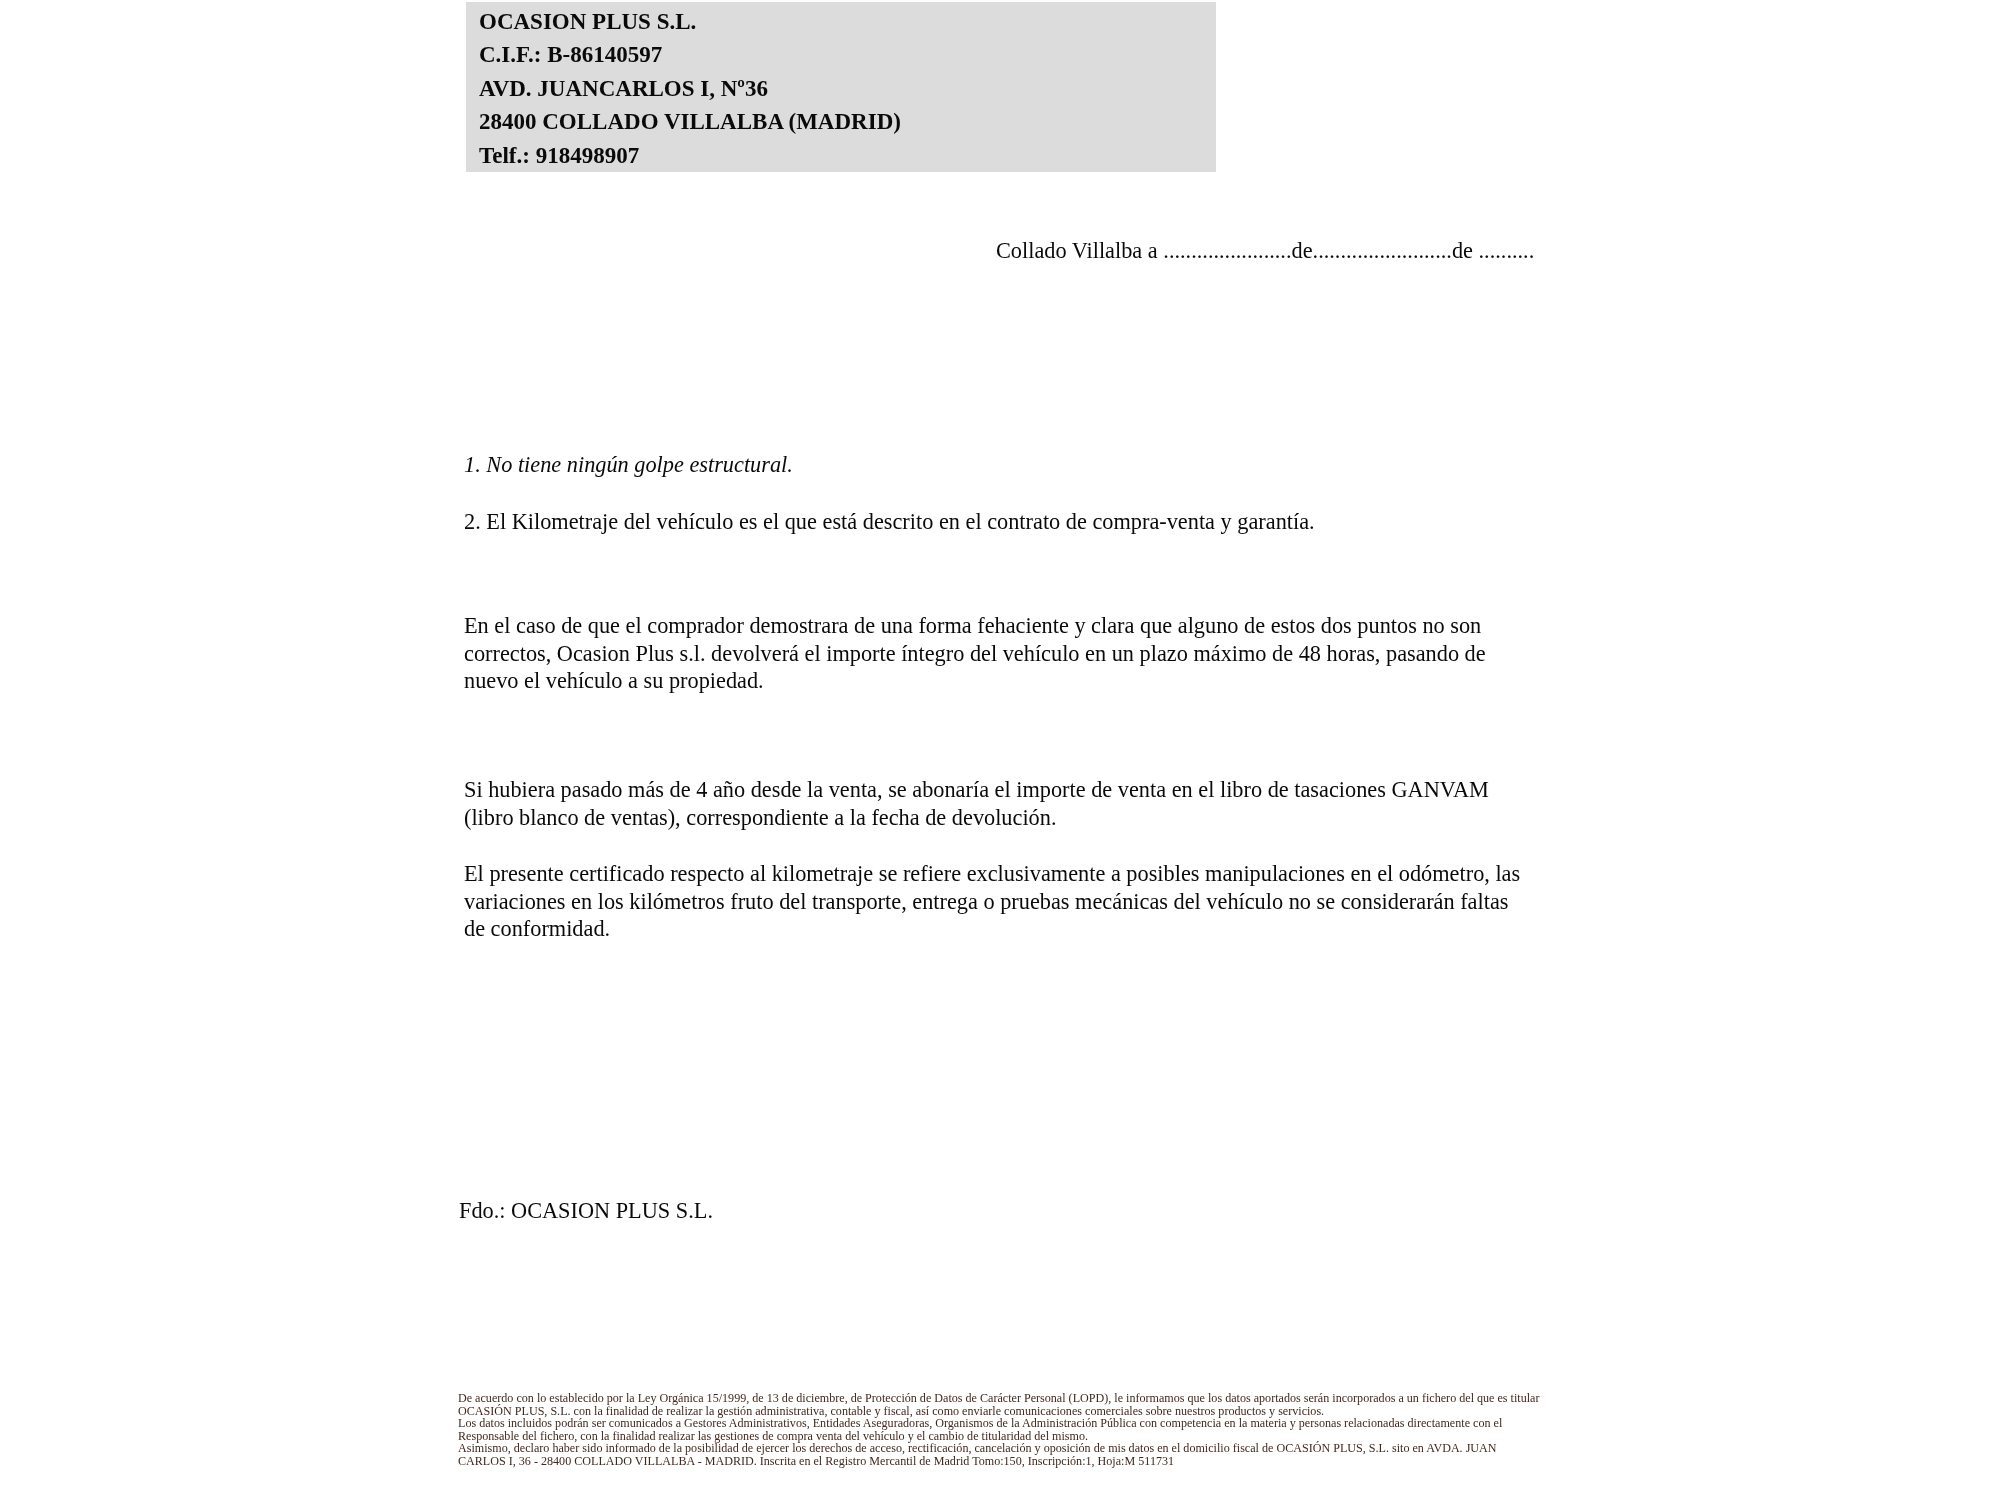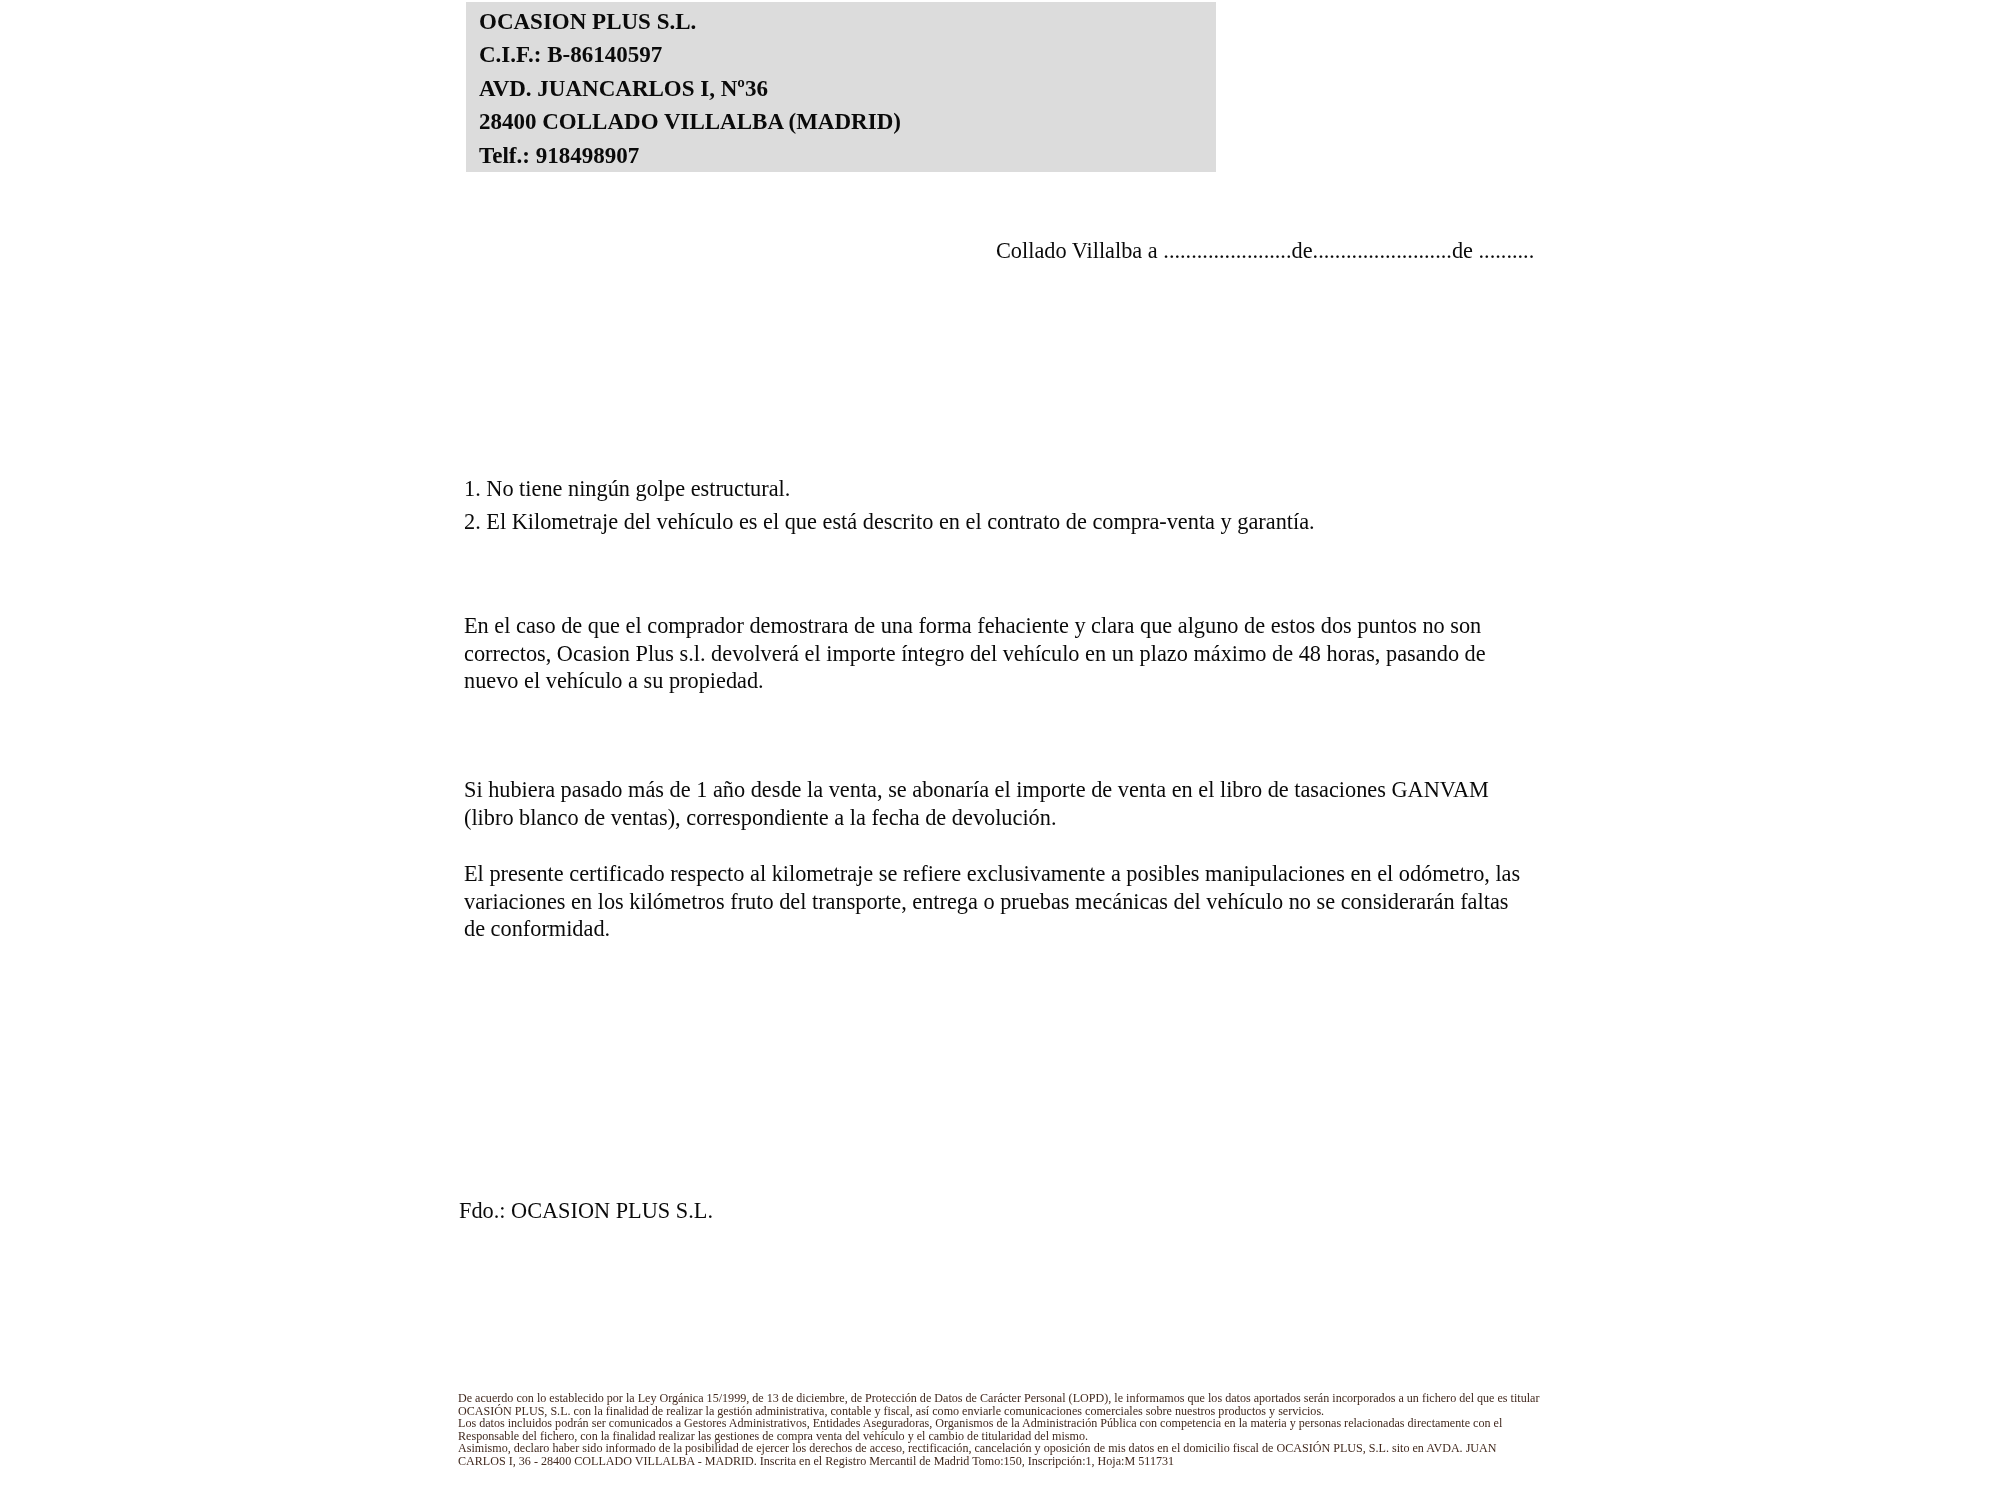--- a/index.html
+++ b/index.html
@@ -60,21 +60,21 @@
   }
   .cert-val { white-space: pre; }
 
   
   .point, .para, .signature {
     position: absolute;
     left: 464px;
     font-size: 22.3px;
   }
   .point { white-space: nowrap; }
-  .point-1 { top: 476px; }
+  .point-1 { top: 452px; font-style: italic; }
   .point-2 { top: 509px; }
   .para {
     width: 1058px;
     line-height: 27.6px;
     text-align: left;
   }
   .para-1 { top: 612px; }
   .para-2 { top: 719px; }
   .para-3 { top: 776px; }
   .para-4 { top: 860px; }
@@ -107,21 +107,21 @@
     <div class="hline">Telf.: 918498907</div>
   </div>
 
   <div class="date-line">Collado Villalba a .......................de.........................de ..........</div>
 
 
   <div class="point point-1">1. No tiene ningún golpe estructural.</div>
   <div class="point point-2">2. El Kilometraje del vehículo es el que está descrito en el contrato de compra-venta y garantía.</div>
 
   <div class="para para-1">En el caso de que el comprador demostrara de una forma fehaciente y clara que alguno de estos dos puntos no son correctos, Ocasion Plus s.l. devolverá el importe íntegro del vehículo en un plazo máximo de 48 horas, pasando de nuevo el vehículo a su propiedad.</div>
-  <div class="para para-3">Si hubiera pasado más de 1 año desde la venta, se abonaría el importe de venta en el libro de tasaciones GANVAM (libro blanco de ventas), correspondiente a la fecha de devolución.</div>
+  <div class="para para-3">Si hubiera pasado más de 4 año desde la venta, se abonaría el importe de venta en el libro de tasaciones GANVAM (libro blanco de ventas), correspondiente a la fecha de devolución.</div>
   <div class="para para-4">El presente certificado respecto al kilometraje se refiere exclusivamente a posibles manipulaciones en el odómetro, las variaciones en los kilómetros fruto del transporte, entrega o pruebas mecánicas del vehículo no se considerarán faltas de conformidad.</div>
 
   <div class="signature">Fdo.: OCASION PLUS S.L.</div>
 
   <div class="legal-footer" style="color: rgb(66, 41, 30);">
     <div class="lline">De acuerdo con lo establecido por la Ley Orgánica 15/1999, de 13 de diciembre, de Protección de Datos de Carácter Personal (LOPD), le informamos que los datos aportados serán incorporados a un fichero del que es titular</div>
     <div class="lline">OCASIÓN PLUS, S.L. con la finalidad de realizar la gestión administrativa, contable y fiscal, así como enviarle comunicaciones comerciales sobre nuestros productos y servicios.</div>
     <div class="lline">Los datos incluidos podrán ser comunicados a Gestores Administrativos, Entidades Aseguradoras, Organismos de la Administración Pública con competencia en la materia y personas relacionadas directamente con el</div>
     <div class="lline">Responsable del fichero, con la finalidad realizar las gestiones de compra venta del vehículo y el cambio de titularidad del mismo.</div>
     <div class="lline">Asimismo, declaro haber sido informado de la posibilidad de ejercer los derechos de acceso, rectificación, cancelación y oposición de mis datos en el domicilio fiscal de OCASIÓN PLUS, S.L. sito en AVDA. JUAN</div>

